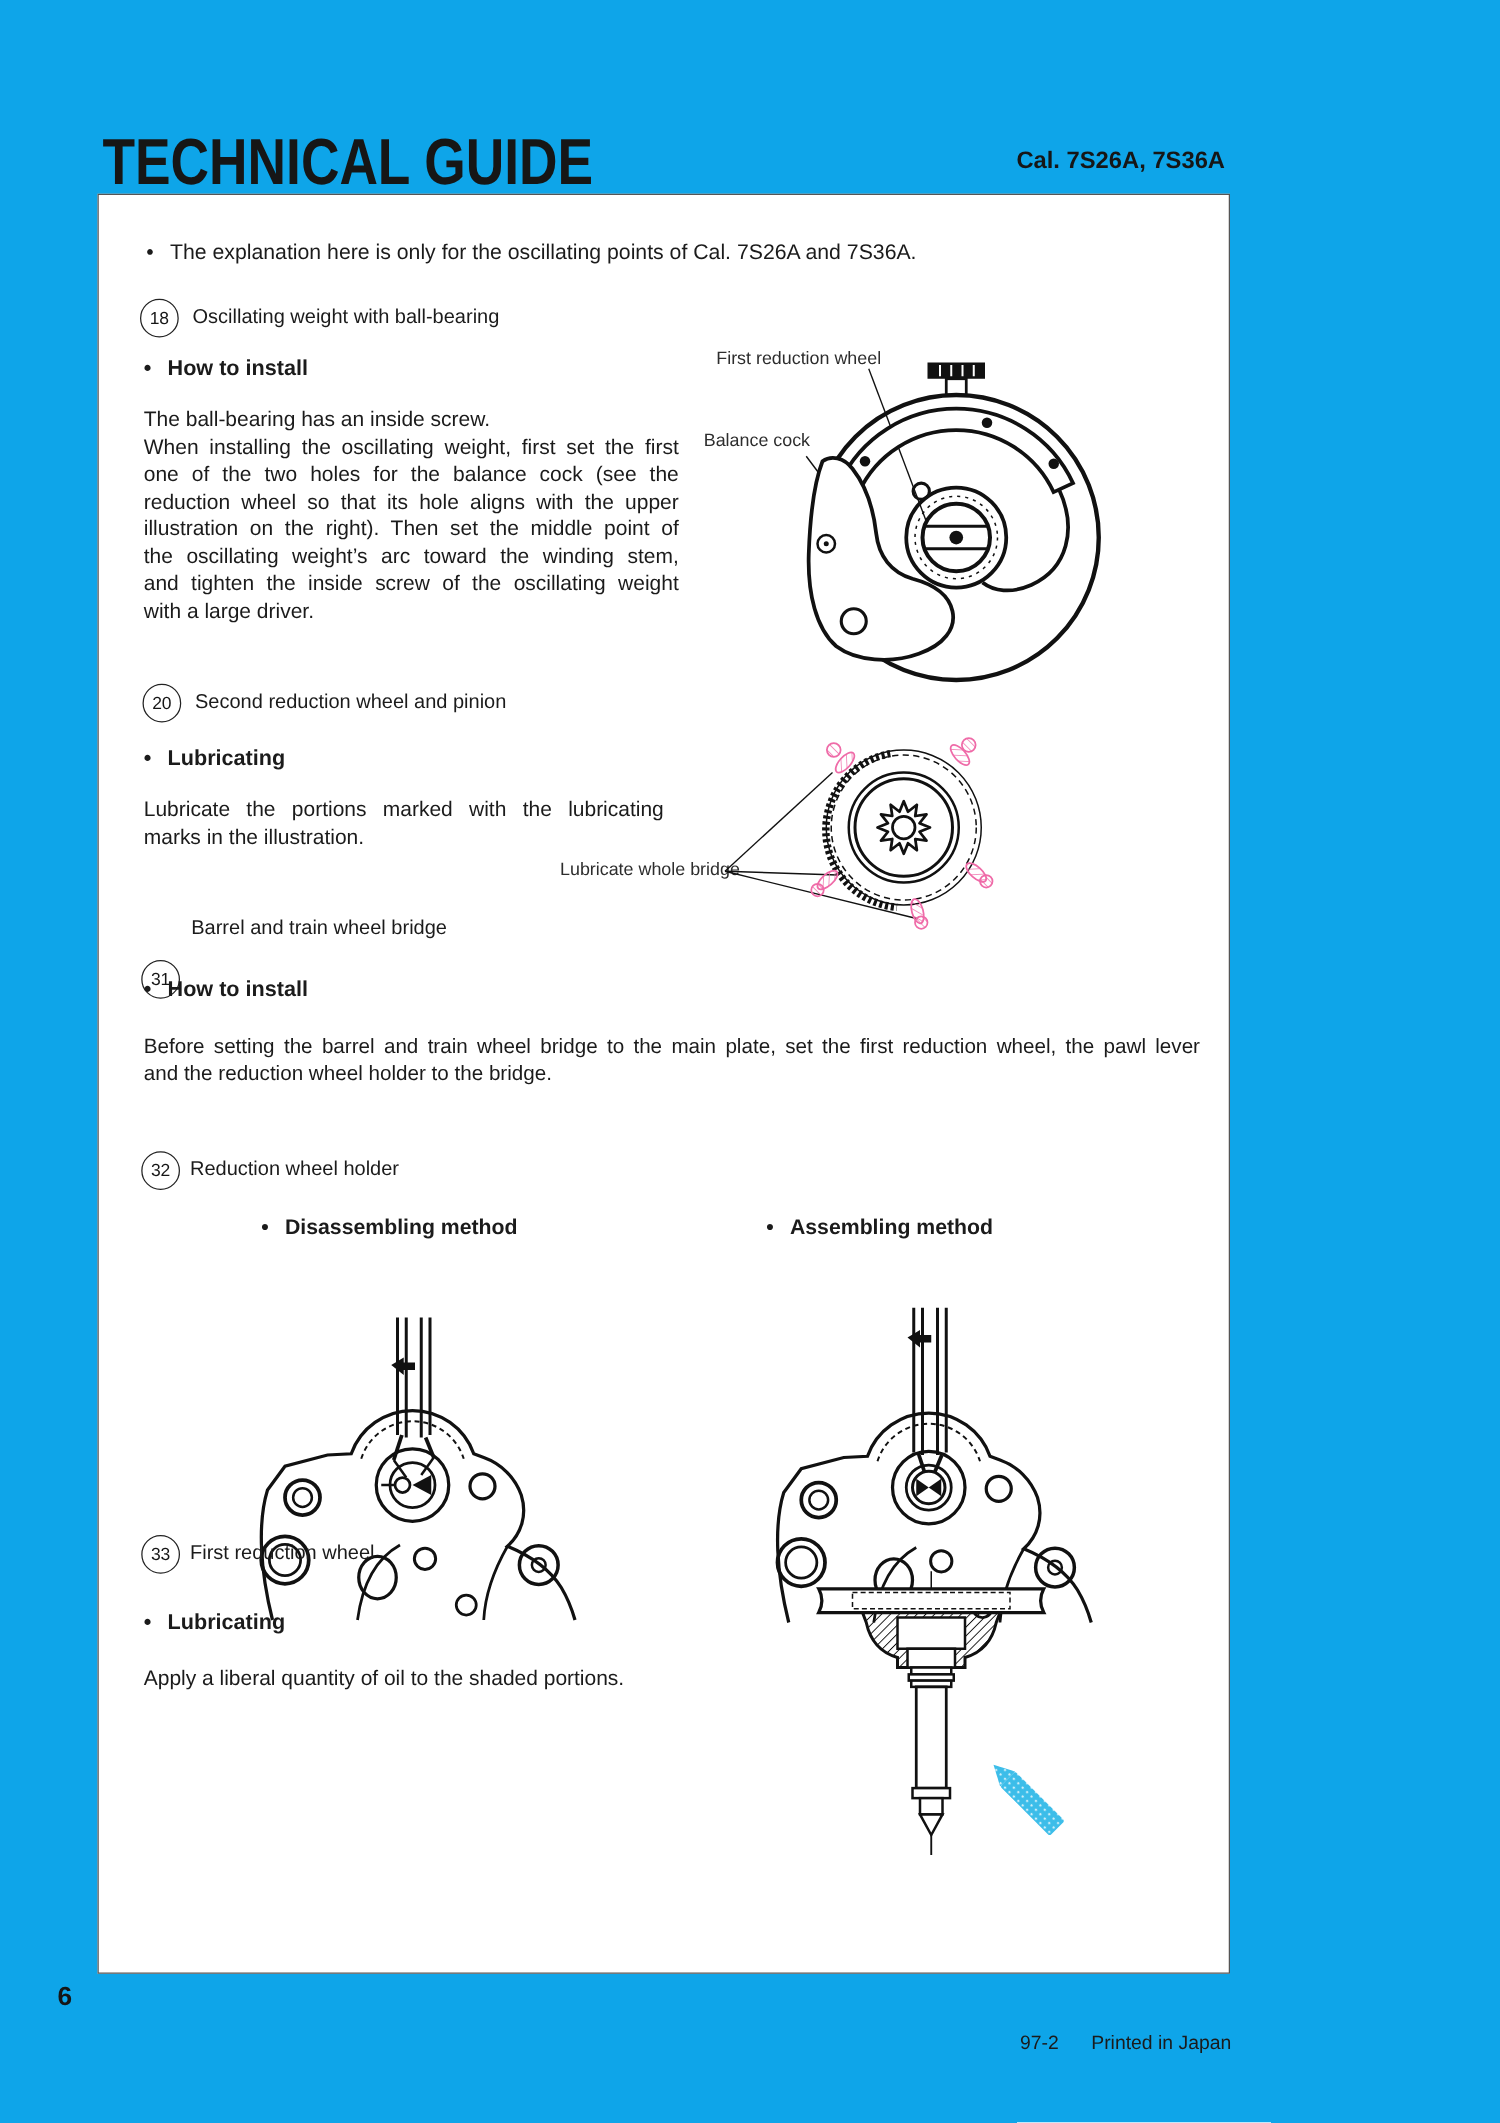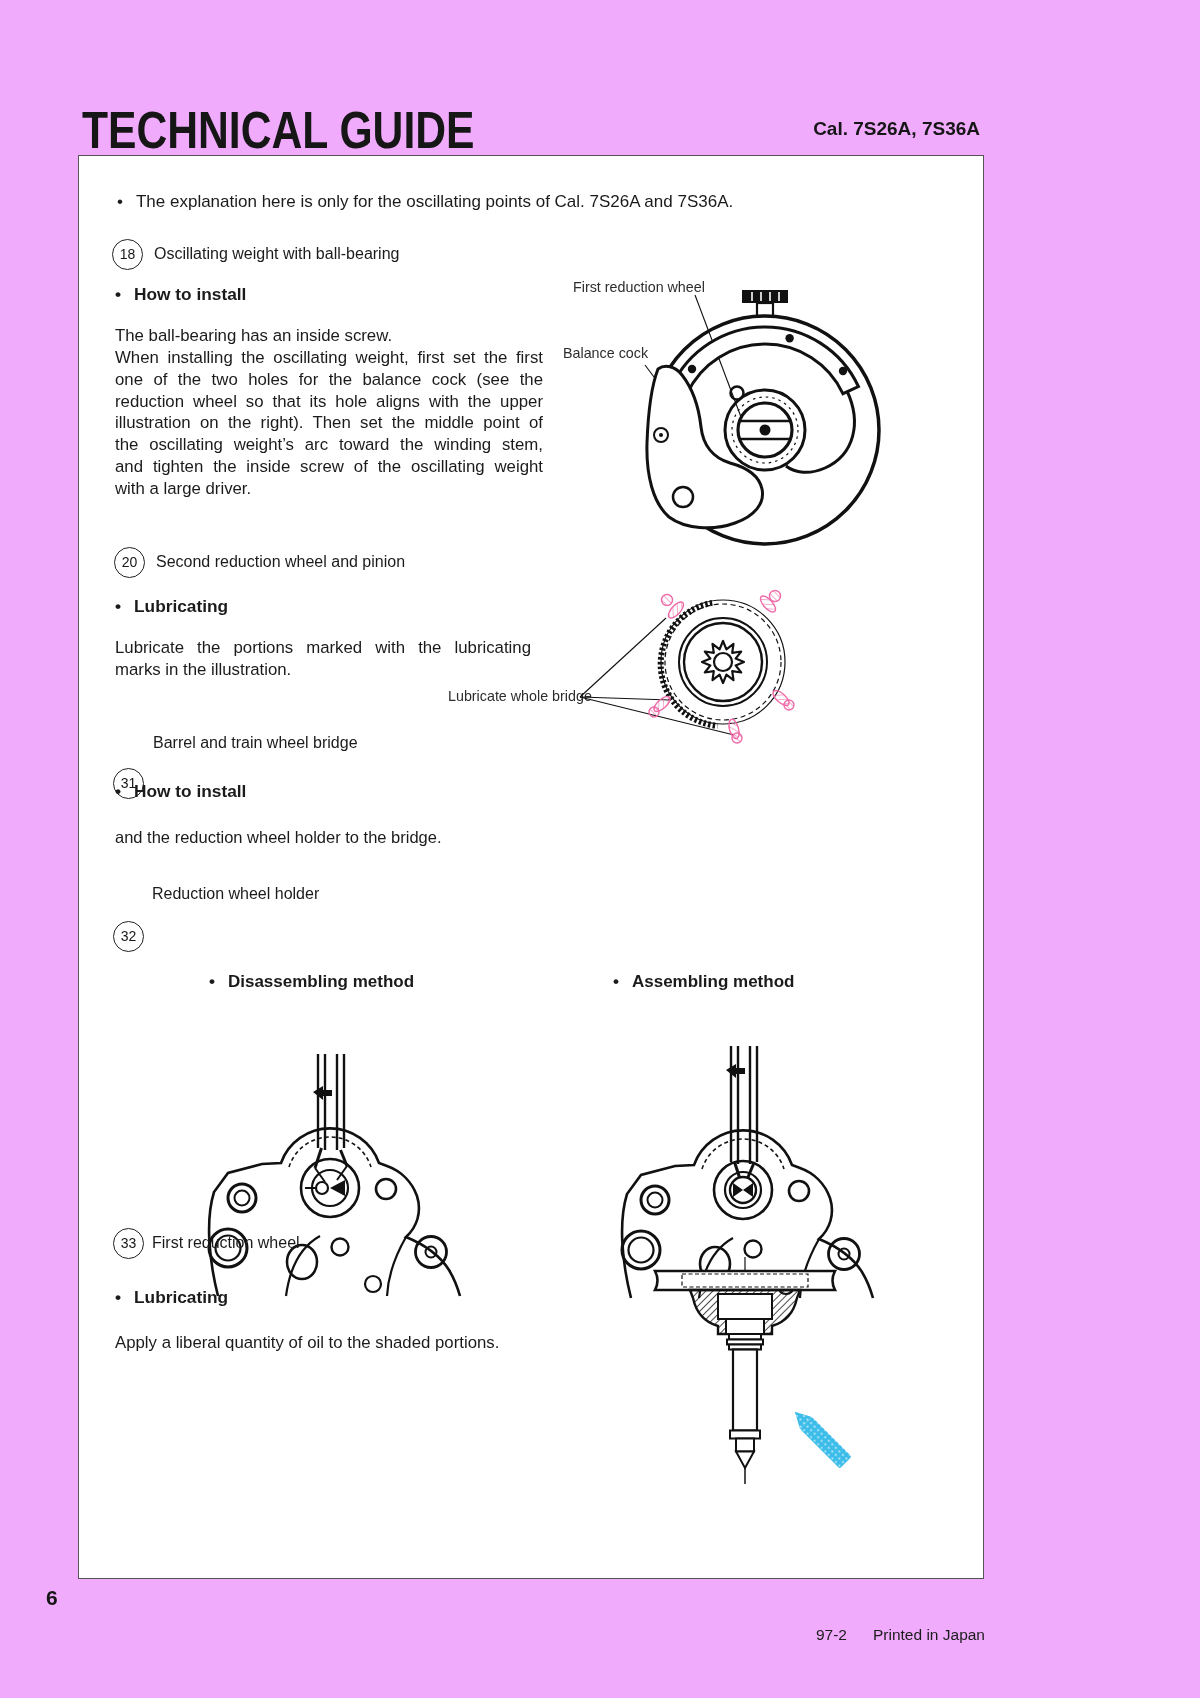--- a/index.html
+++ b/index.html
@@ -1,16 +1,16 @@
 <!DOCTYPE html>
 <html><head>
 <meta charset="utf-8">
 <style>
   html,body{margin:0;padding:0;background:#ffffff;}
-  .page{position:relative;width:1200px;height:1698px;background:#f0abfc;
+  .page{position:relative;width:1200px;height:1698px;background:#0ea5e9;
         font-family:"Liberation Sans","DejaVu Sans",sans-serif;color:#1b1b1b;overflow:hidden;}
   .abs{position:absolute;}
   .doc-title{font-size:52px;font-weight:bold;letter-spacing:0px;color:#161616;
              transform:scaleX(.82);transform-origin:left top;white-space:nowrap;}
   .caliber{font-size:19px;font-weight:bold;color:#161616;white-space:nowrap;}
   .content-box{border:1.4px solid #555;background:#fff;}
   .intro{font-size:17px;white-space:nowrap;}
   .bullet{display:inline-block;margin-right:13px;}
   .circle-num{width:29px;height:29px;border:1.5px solid #222;border-radius:50%;
               text-align:center;line-height:28px;font-size:14px;color:#161616;background:#fff;}
@@ -160,25 +160,26 @@
   </svg>
 
   <div class="abs circle-num" style="left:113px;top:728px;margin-top:40px;">31</div>
   <div class="abs sec-title" style="left:153px;top:734px;">Barrel and train wheel bridge</div>
 
   <div class="abs subhead" style="left:115px;top:781px;">
     <span class="bullet">•</span><span>How to install</span>
   </div>
 
   <div class="abs para para-sm" style="left:115px;top:827px;width:845px;">
+      <div class="pline">Before setting the barrel and train wheel bridge to the main plate, set the first reduction wheel, the pawl lever</div>
       <div class="pline last">and the reduction wheel holder to the bridge.</div>
     </div>
 
   <div class="abs circle-num" style="left:113px;top:921px;">32</div>
-  <div class="abs sec-title" style="left:152px;top:885px;">Reduction wheel holder</div>
+  <div class="abs sec-title" style="left:152px;top:927px;">Reduction wheel holder</div>
 
   <div class="abs method-head" style="left:209px;top:972px;">
     <span class="bullet">•</span><span>Disassembling method</span>
   </div>
   <div class="abs method-head" style="left:613px;top:972px;">
     <span class="bullet">•</span><span>Assembling method</span>
   </div>
 
   <svg class="abs" style="left:175px;top:1046px;" width="810" height="264" viewBox="0 0 810 264">
     <defs>

